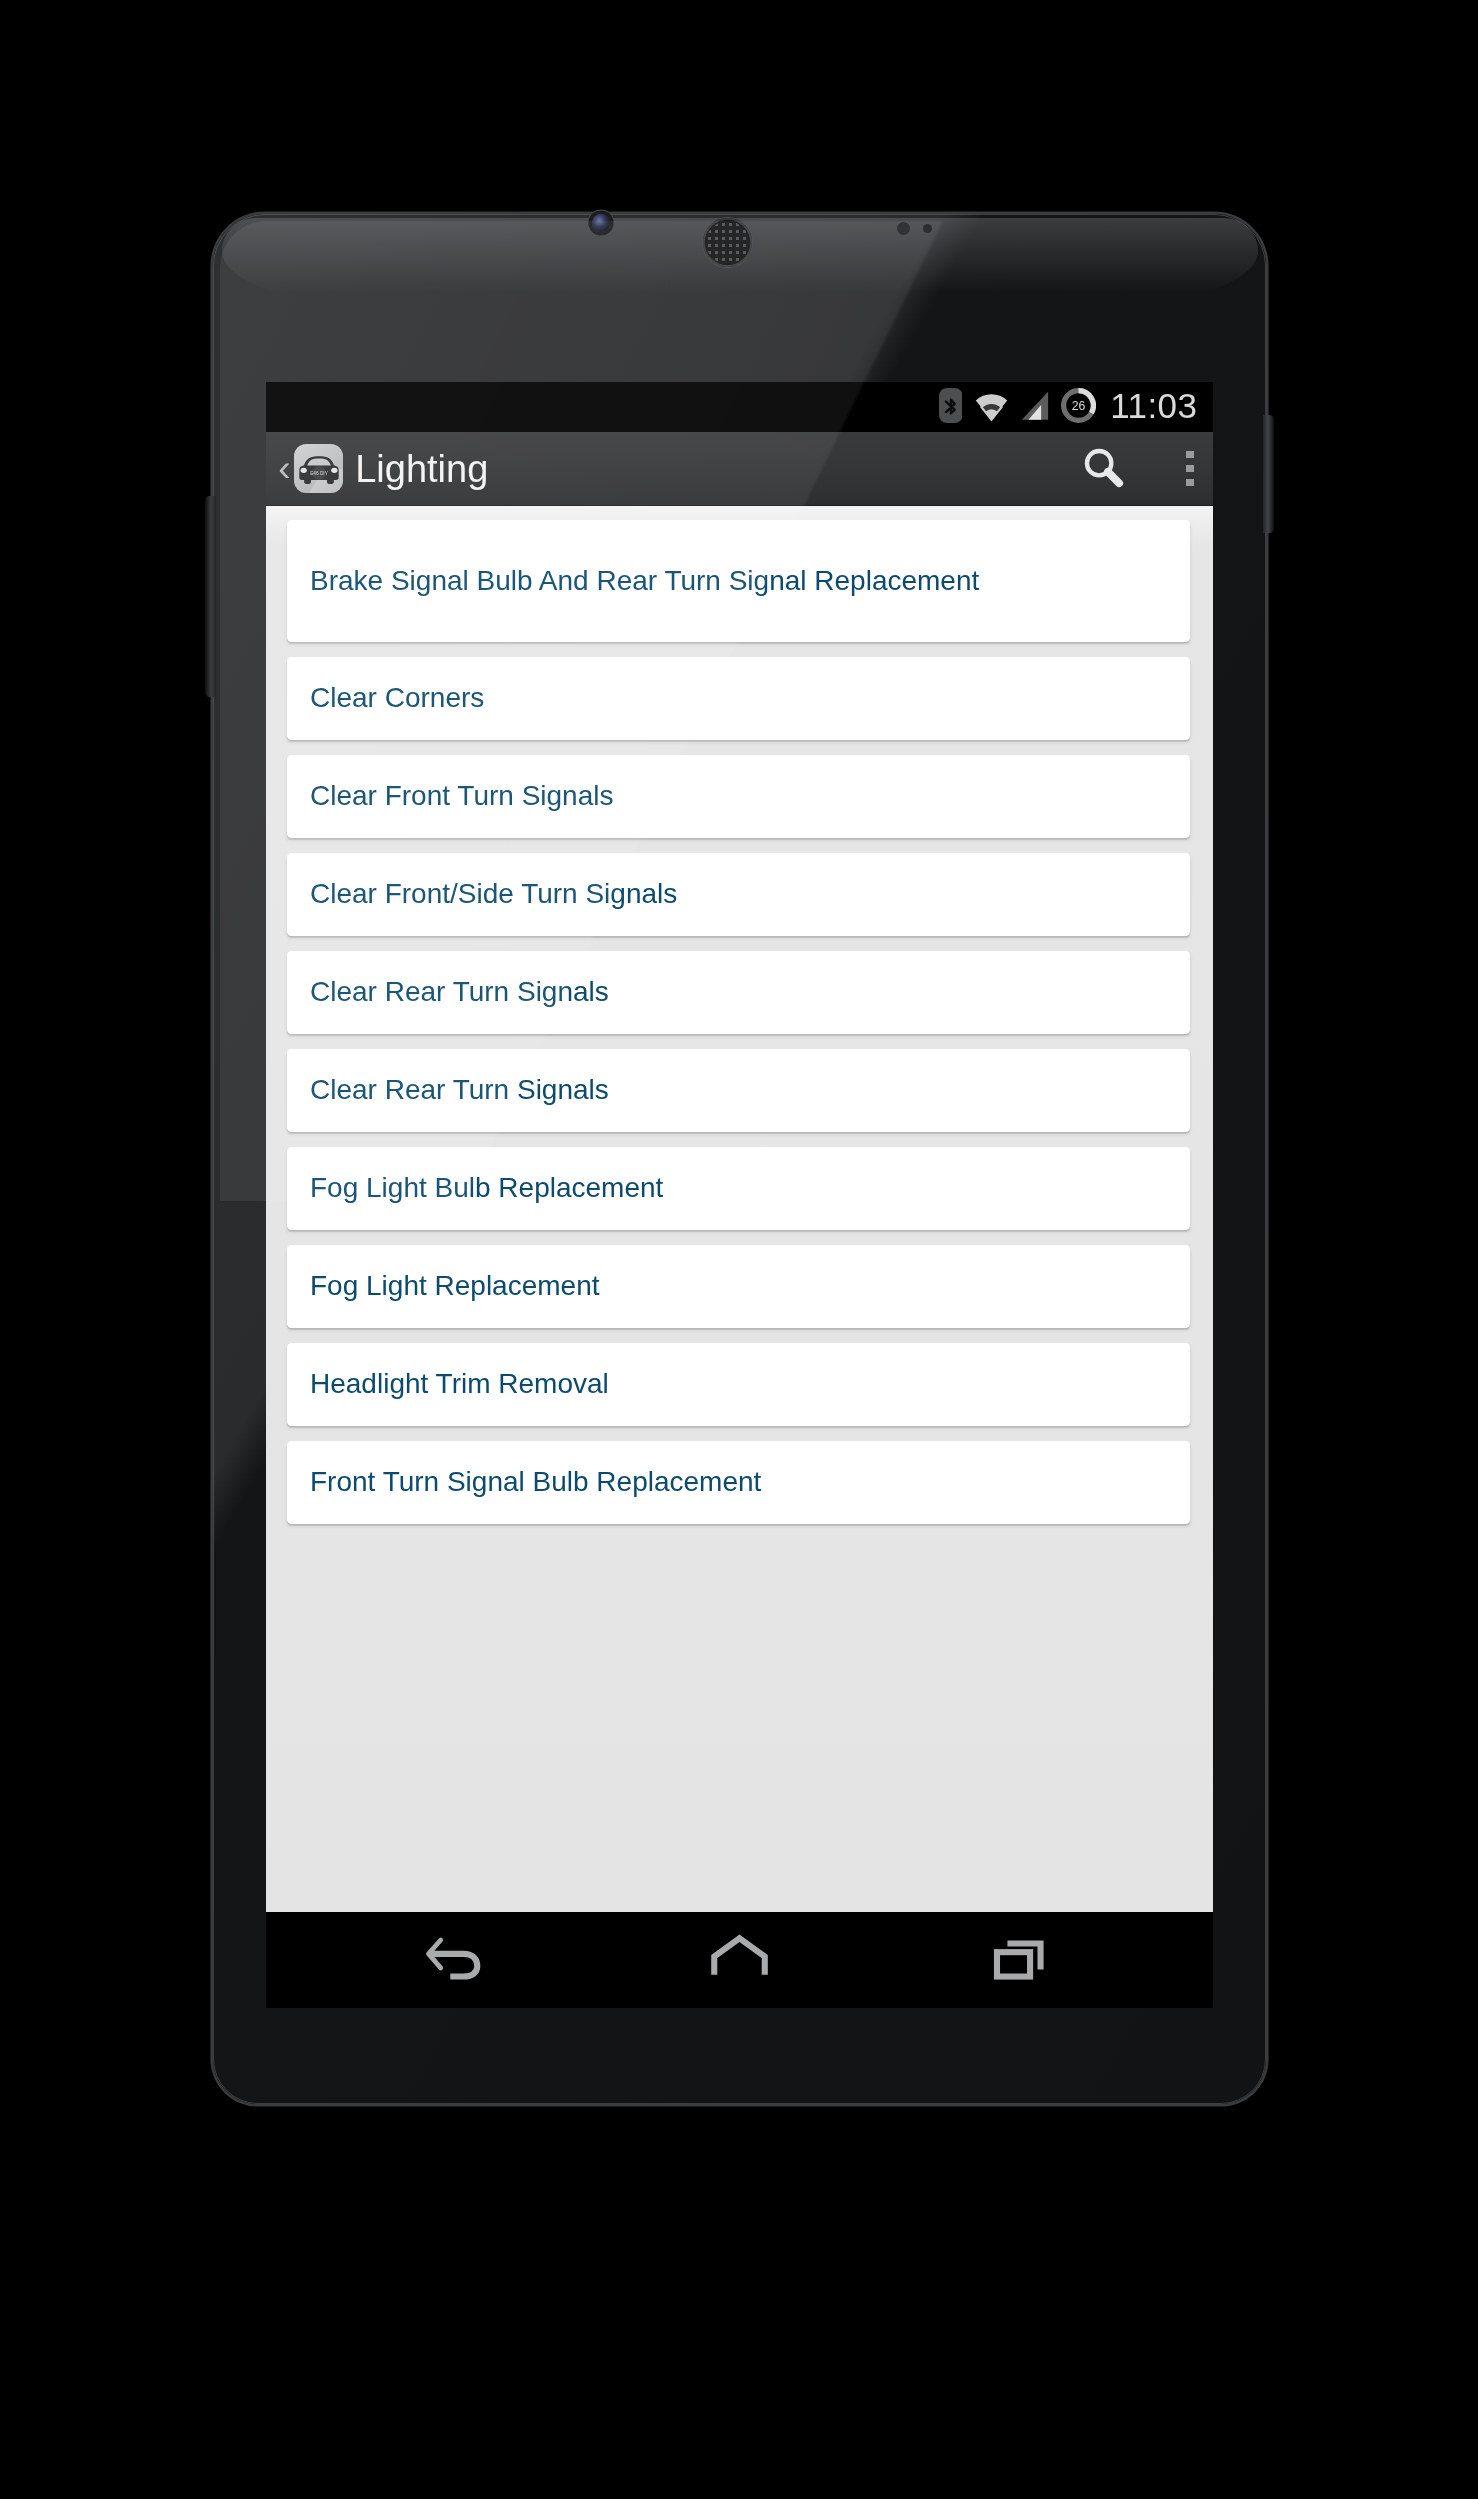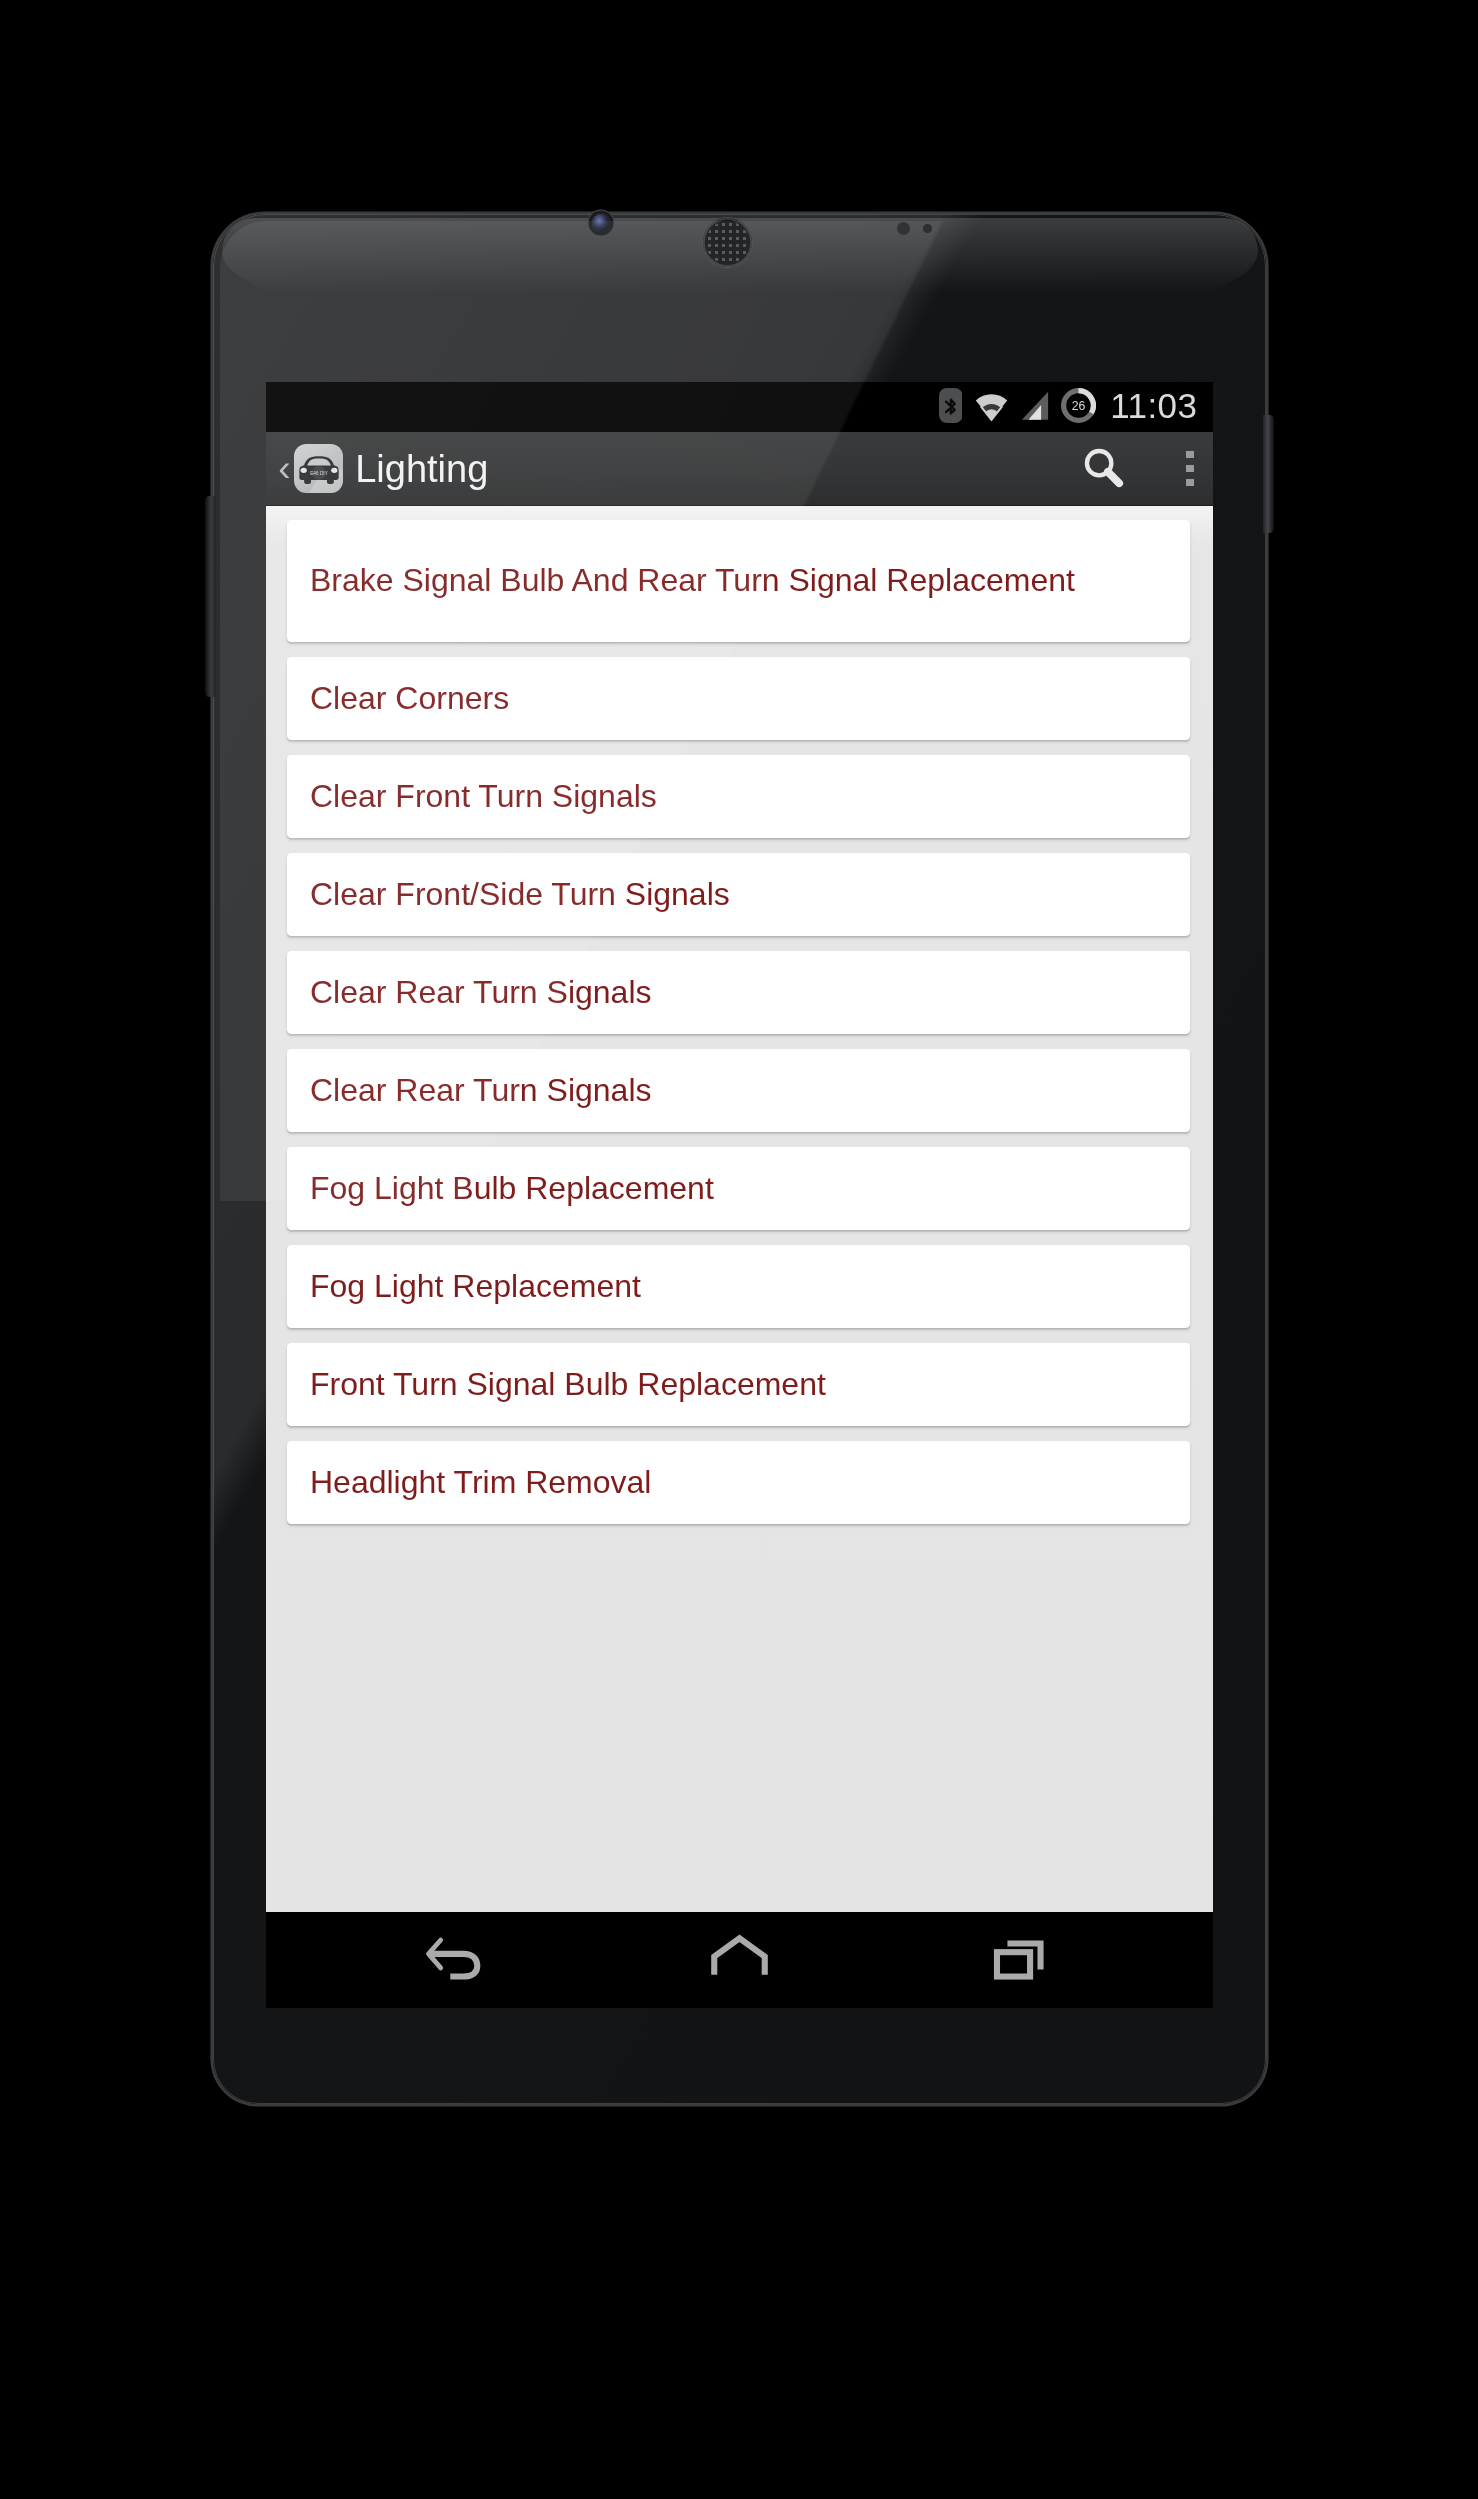--- a/index.html
+++ b/index.html
@@ -148,21 +148,21 @@
     background:#fff;
     border-radius:4.4px;
     margin-bottom:15px;
     padding:0 23px;
     min-height:83px;
     display:flex; align-items:center;
     box-shadow:0 1.7px 0 0 rgba(0,0,0,.10), 0 2.6px 3.5px -0.9px rgba(0,0,0,.13);
   }
   .card.two-line{ min-height:122px; }
   .card-label{
-    color:#7f1d1d; font-size:32px; line-height:1.30;
+    color:#0c4a6e; font-size:28px; line-height:1.30;
     font-family:"Liberation Sans", sans-serif;
   }
 
   
   #nav-bar{
     position:relative; height:96px; width:100%; background:#000;
     display:flex; align-items:center; justify-content:space-around;
     padding:0 52px;
   }
   .navbtn{ display:flex; align-items:center; justify-content:center; width:114px; height:96px; }
@@ -282,24 +282,24 @@
         <div class="card">
           <span class="card-label">Clear Rear Turn Signals</span>
         </div>
         <div class="card">
           <span class="card-label">Fog Light Bulb Replacement</span>
         </div>
         <div class="card">
           <span class="card-label">Fog Light Replacement</span>
         </div>
         <div class="card">
+          <span class="card-label">Headlight Trim Removal</span>
+        </div>
+        <div class="card">
           <span class="card-label">Front Turn Signal Bulb Replacement</span>
-        </div>
-        <div class="card">
-          <span class="card-label">Headlight Trim Removal</span>
         </div>
 
       </div>
 
       <div id="nav-bar">
 
         <span class="navbtn">
           <svg width="72" height="54" viewBox="0 0 82 62">
             <path d="M20 8 L6 24 L20 40" fill="none" stroke="#a9aaab" stroke-width="5.5" stroke-linecap="round" stroke-linejoin="round"></path>
             <path d="M7 24 L46 24 C58 24 62 31 62 38 C62 45 57 50 46 50 L31 50" fill="none" stroke="#a9aaab" stroke-width="7" stroke-linecap="butt"></path>

